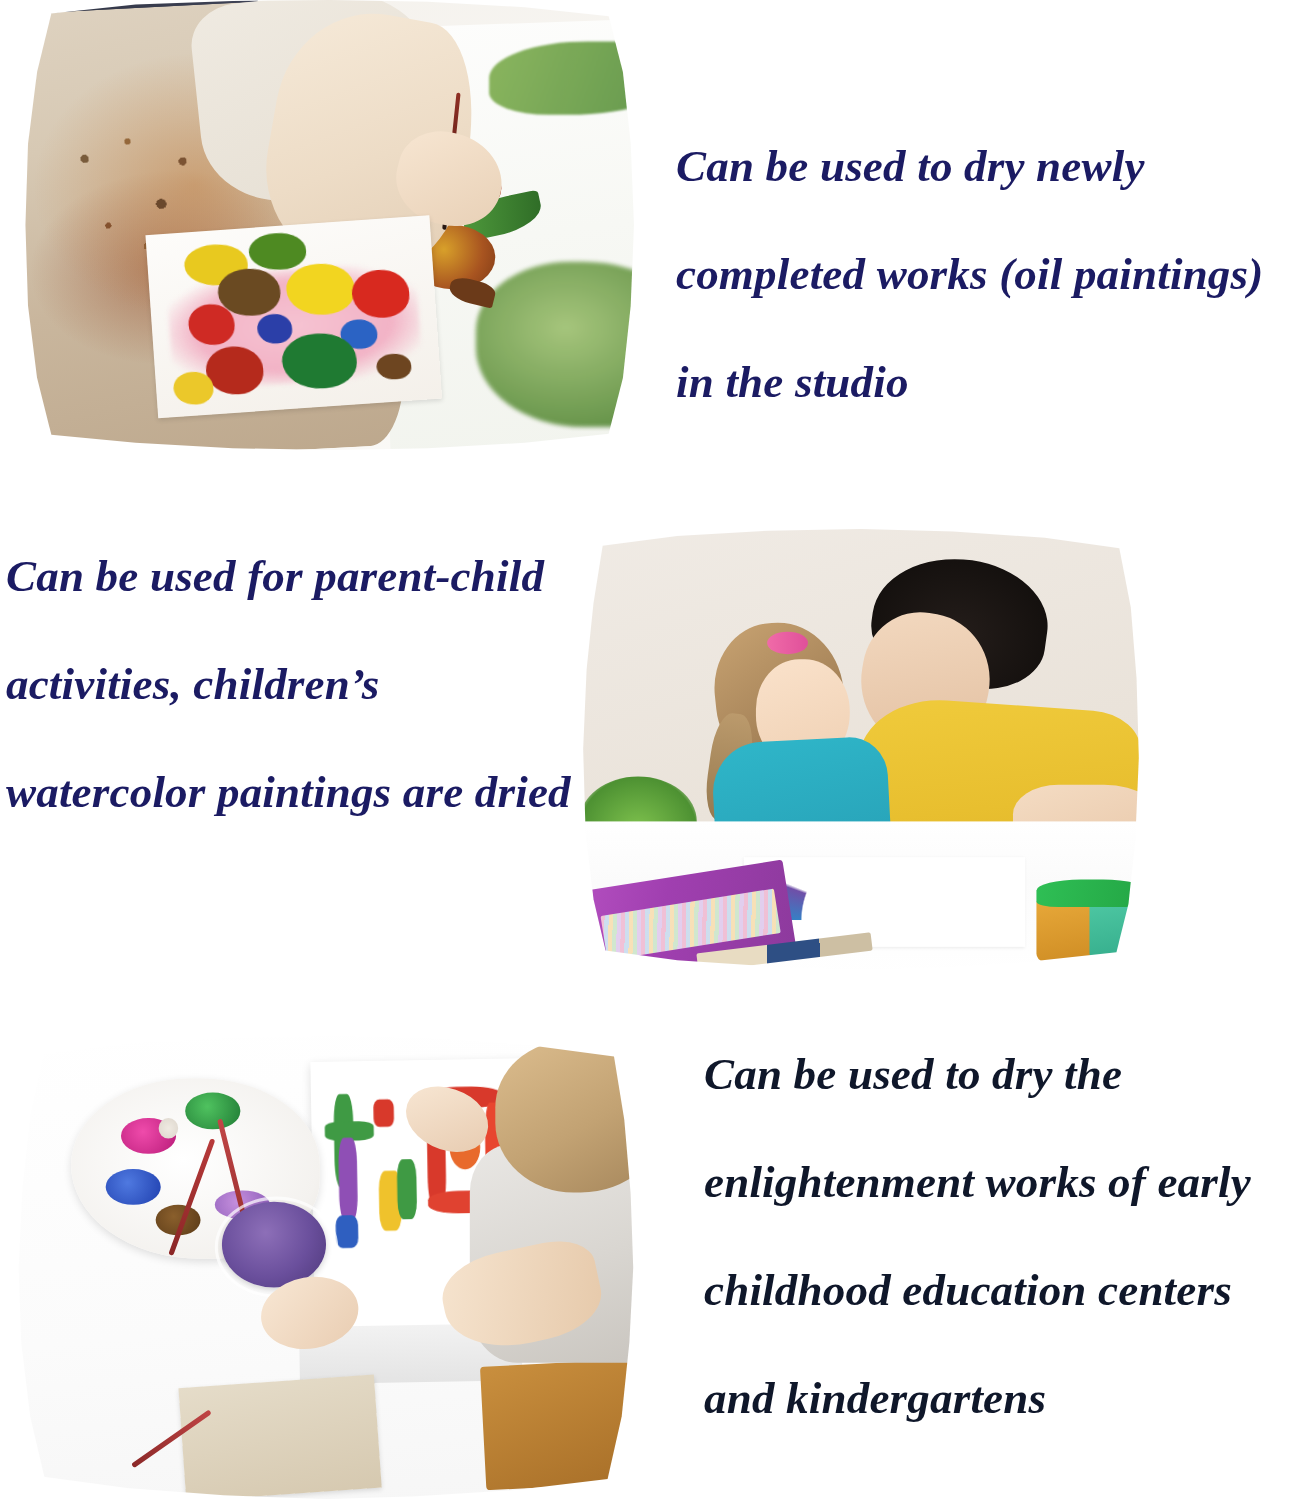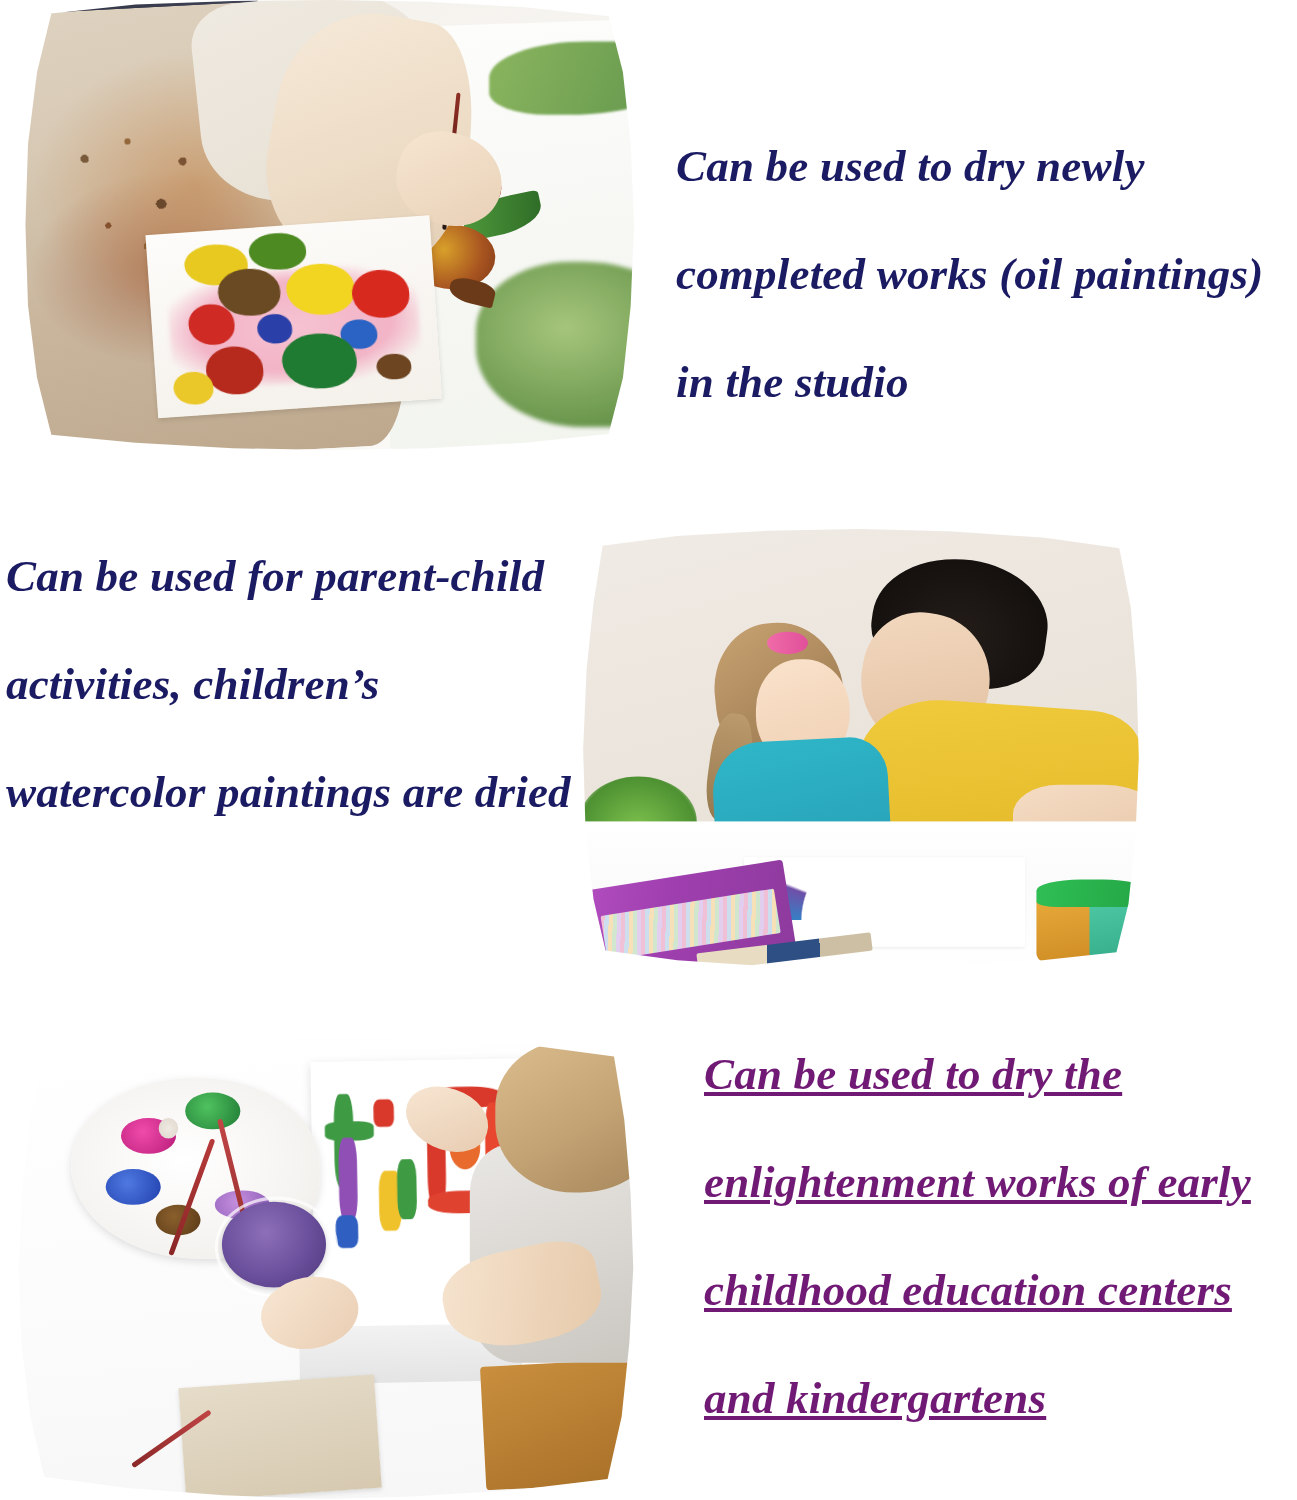--- a/index.html
+++ b/index.html
@@ -341,15 +341,15 @@
 
       <div class="p3-chair"></div>
       <div class="p3-kidtop"></div>
       <div class="p3-kidhair"></div>
       <div class="p3-kidarm"></div>
       <div class="p3-hand1"></div>
       <div class="p3-hand2"></div>
     </div>
   </div>
 
-  <div class="caption" id="cap-bot" style="color: #701a75; text-decoration: underline;">Can be used to dry the enlightenment works of early childhood education centers and kindergartens</div>
+  <div class="caption" id="cap-bot" style="color: #0f172a;">Can be used to dry the enlightenment works of early childhood education centers and kindergartens</div>
 
 </div>
 
 </body></html>

